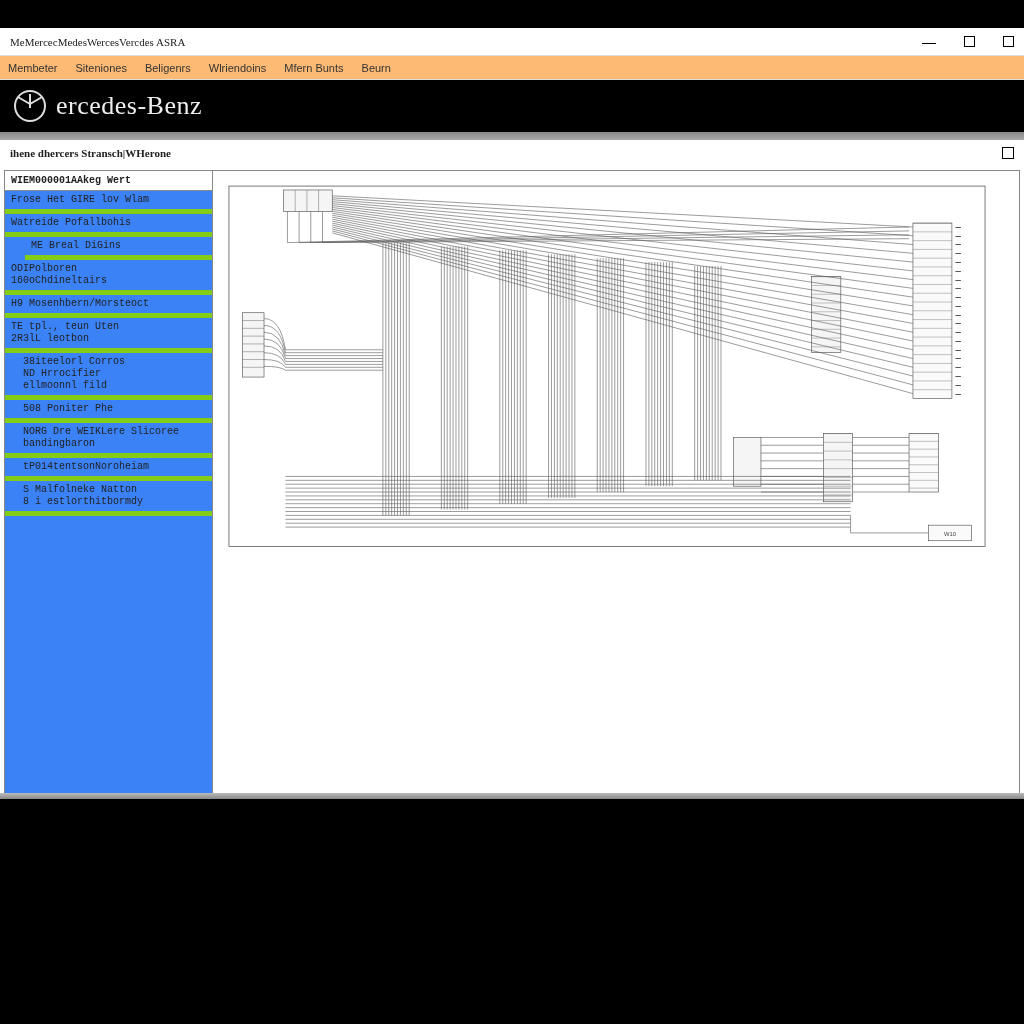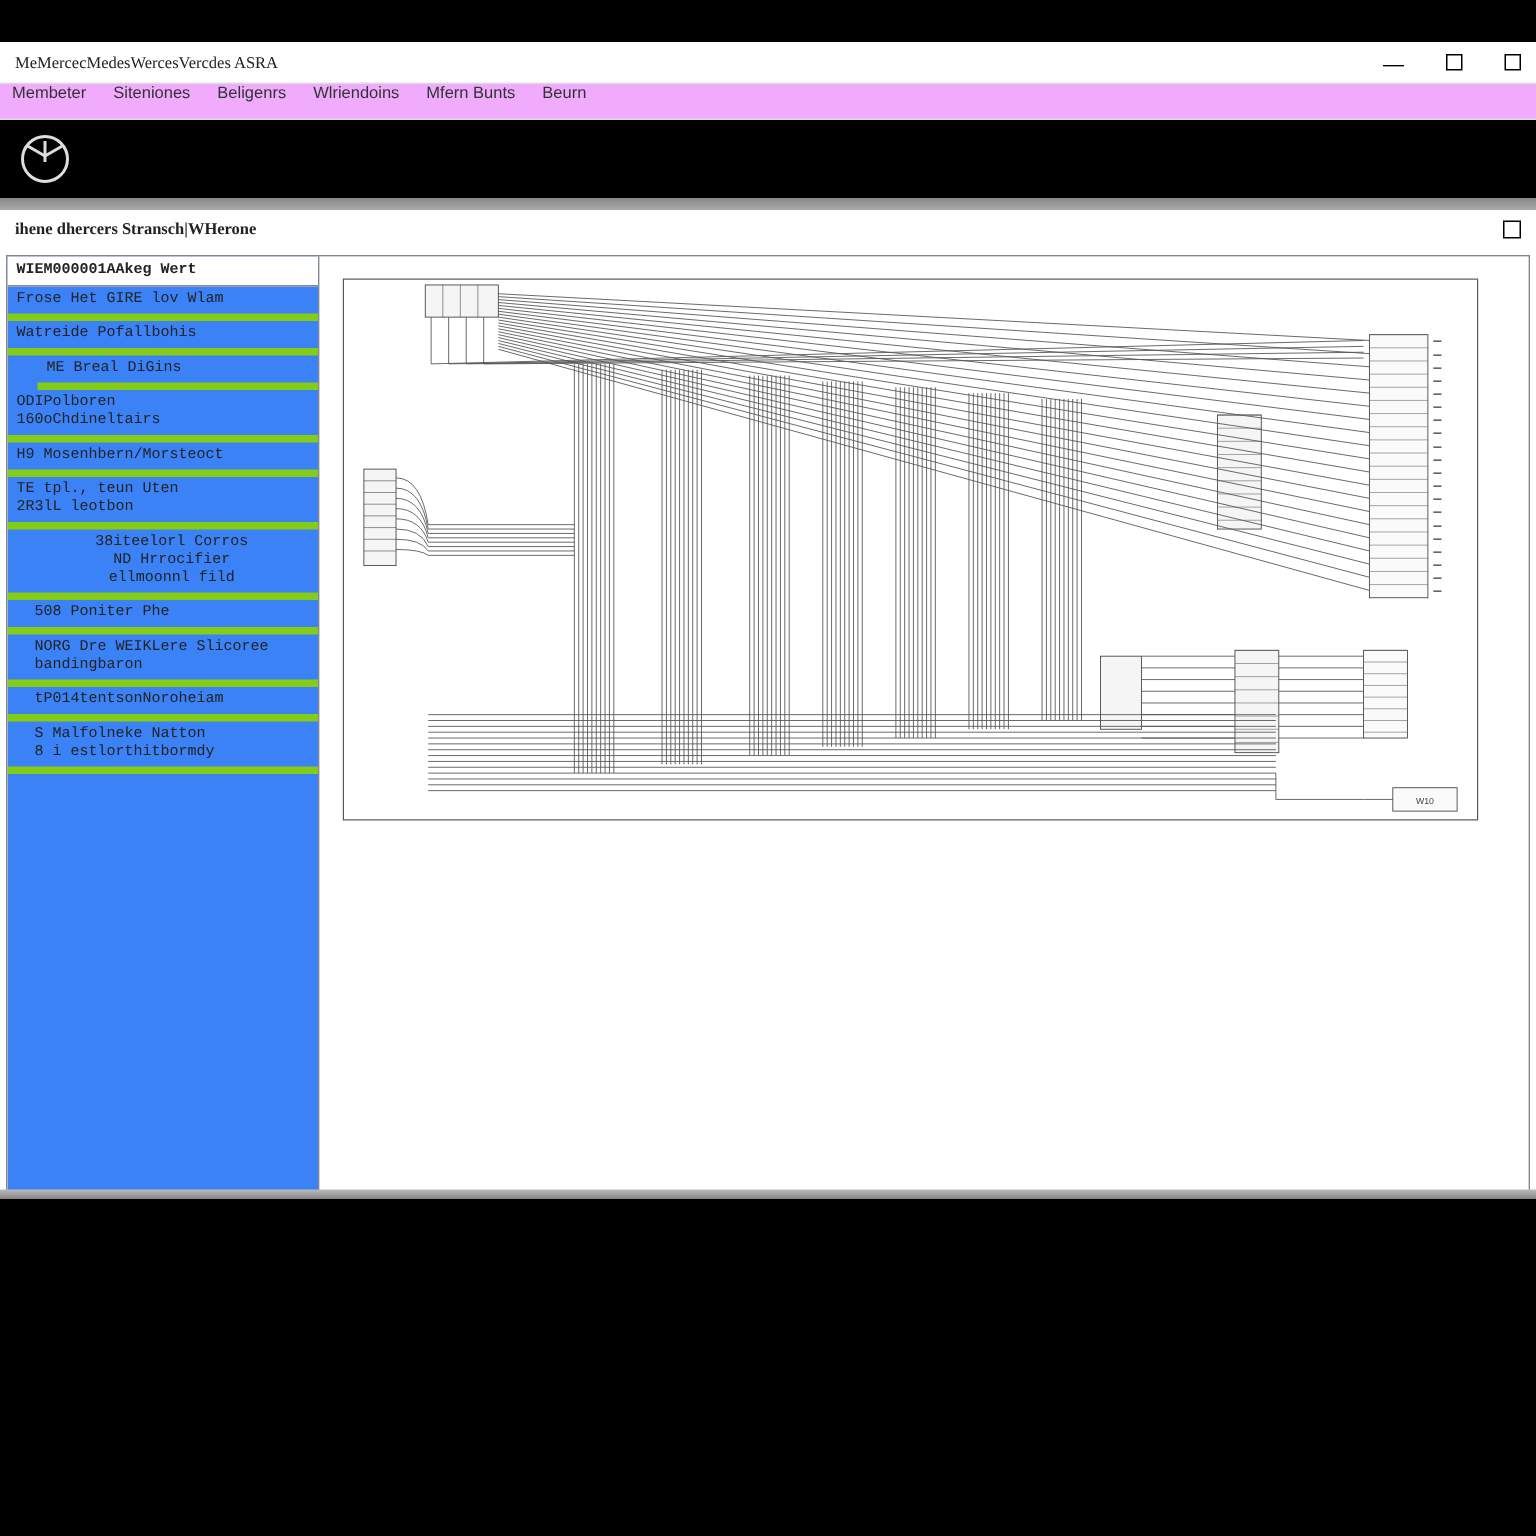--- a/index.html
+++ b/index.html
@@ -45,22 +45,23 @@
     display: flex;
     align-items: center;
     justify-content: center;
     font-size: 14px;
     color: #000;
     cursor: pointer;
   }
   .win-btn.square { border: 1.5px solid #000; width: 11px; height: 11px; }
   .menubar {
     height: 24px;
-    background: #f0abfc;
-    display: flex;
+    background: #fdba74;
+    display: flex;
+    align-items: center;
     gap: 18px;
     padding: 0 8px;
     border-bottom: 1px solid #ddd;
     font-size: 11px;
     color: #333;
   }
   .menubar span { cursor: pointer; }
   .brand-bar {
     height: 52px;
     background: #000;
@@ -198,41 +199,42 @@
     <span>Beligenrs</span>
     <span>Wlriendoins</span>
     <span>Mfern Bunts</span>
     <span>Beurn</span>
   </div>
 
   <div class="brand-bar">
     <div class="brand-logo">
         <div class="spoke3"></div>
       </div>
+    <span class="brand-text">ercedes-Benz</span>
   </div>
   <div class="sub-band"></div>
 
   <div class="breadcrumb-bar">
     <span>ihene dhercers Stransch|WHerone</span>
     <span class="square-btn"></span>
   </div>
 
   <div class="content">
     <div class="sidebar">
       <div class="tree-header">WIEM000001AAkeg Wert</div>
       <div id="sidebar-items">
           <div class="tree-item" style="white-space: pre-line;">Frose Het GIRE lov Wlam</div>
           <div class="tree-item" style="white-space: pre-line;">Watreide Pofallbohis</div>
           <div class="tree-item" style="white-space: pre-line; margin-left: 20px;">ME Breal DiGins</div>
           <div class="tree-item" style="white-space: pre-line;">ODIPolboren
 160oChdineltairs</div>
           <div class="tree-item" style="white-space: pre-line;">H9 Mosenhbern/Morsteoct</div>
           <div class="tree-item" style="white-space: pre-line;">TE tpl., teun Uten
 2R3lL leotbon</div>
-          <div class="tree-item sub" style="white-space: pre-line; text-align: center;">38iteelorl Corros
+          <div class="tree-item sub" style="white-space: pre-line;">38iteelorl Corros
 ND Hrrocifier
 ellmoonnl fild</div>
           <div class="tree-item sub" style="white-space: pre-line;">508 Poniter Phe</div>
           <div class="tree-item sub" style="white-space: pre-line;">NORG Dre WEIKLere Slicoree
 bandingbaron</div>
           <div class="tree-item sub" style="white-space: pre-line;">tP014tentsonNoroheiam</div>
           <div class="tree-item sub" style="white-space: pre-line;">S Malfolneke Natton
 8 i estlorthitbormdy</div>
         </div>
     </div>

